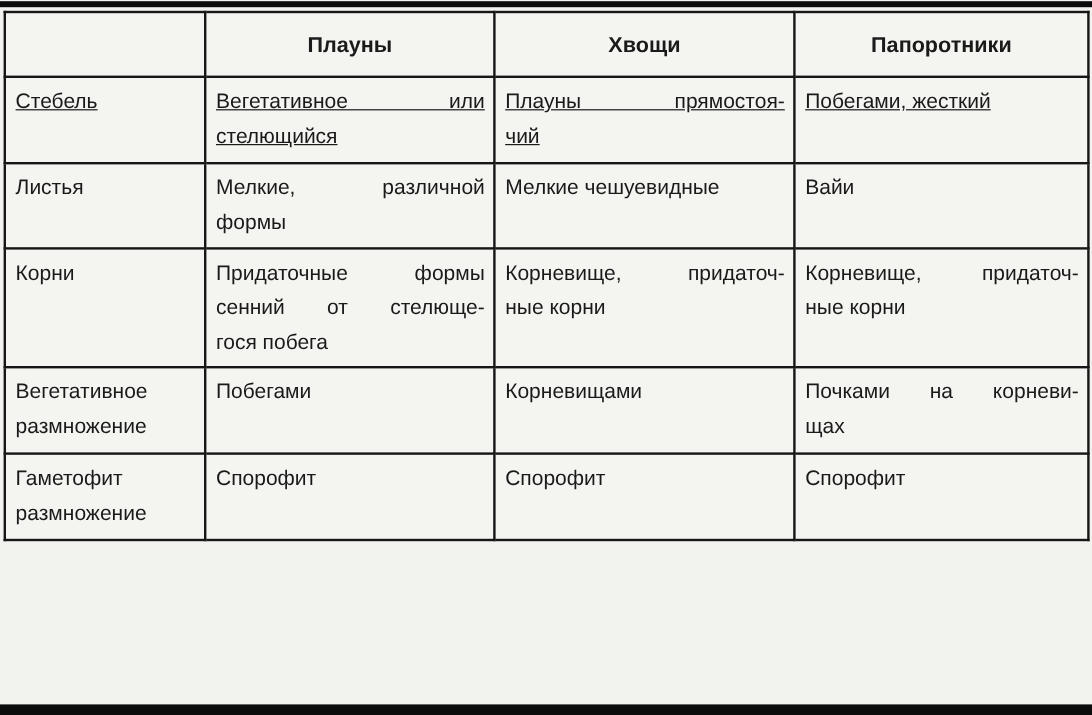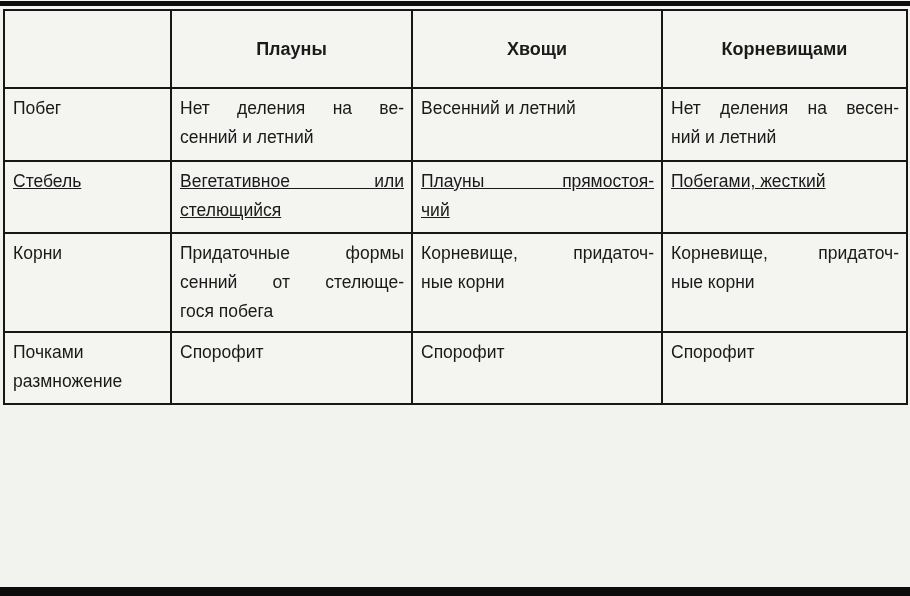--- a/index.html
+++ b/index.html
@@ -48,21 +48,21 @@
     font-size: 17.5px;
     line-height: 29px;
     overflow: hidden;
   }
   table.cmp th {
     height: 36px;
     text-align: center;
     vertical-align: middle;
     font-weight: bold;
     font-size: 18px;
-    padding: 20px 4px;
+    padding: 8px 4px;
   }
   col.c0 { width: 167px; }
   col.c1 { width: 241px; }
   col.c2 { width: 250px; }
   col.c3 { width: 245px; }
   td .ln { text-align: left; }
   td.cell .ln:not(:last-child) {
     text-align: justify;
     text-align-last: justify;
   }
@@ -86,77 +86,92 @@
       <col class="c0">
         <col class="c1">
         <col class="c2">
         <col class="c3">
     </colgroup>
     <thead>
         <tr>
           <th></th>
           <th>Плауны</th>
           <th>Хвощи</th>
-          <th>Корневищами</th>
+          <th>Папоротники</th>
         </tr>
       </thead>
     <tbody>
-        <tr data-rh="0">
-          <td>
-            <div class="ln">Побег</div>
-          </td>
-          <td class="cell">
-            <div class="ln">Нет деления на ве-</div>
-            <div class="ln">сенний и летний</div>
-          </td>
-          <td class="cell">
-            <div class="ln">Весенний и летний</div>
-          </td>
-          <td class="cell">
-            <div class="ln">Нет деления на весен-</div>
-            <div class="ln">ний и летний</div>
-          </td>
-        </tr>
         <tr data-rh="1">
           <td>
             <div class="ln">Стебель</div>
           </td>
           <td class="cell">
             <div class="ln">Вегетативное или</div>
             <div class="ln">стелющийся</div>
           </td>
           <td class="cell">
             <div class="ln">Плауны прямостоя-</div>
             <div class="ln">чий</div>
           </td>
           <td class="cell">
             <div class="ln">Побегами, жесткий</div>
+          </td>
+        </tr>
+        <tr data-rh="2">
+          <td>
+            <div class="ln">Листья</div>
+          </td>
+          <td class="cell">
+            <div class="ln">Мелкие, различной</div>
+            <div class="ln">формы</div>
+          </td>
+          <td class="cell">
+            <div class="ln">Мелкие чешуевидные</div>
+          </td>
+          <td class="cell">
+            <div class="ln">Вайи</div>
           </td>
         </tr>
         <tr data-rh="3">
           <td>
             <div class="ln">Корни</div>
           </td>
           <td class="cell">
             <div class="ln">Придаточные формы</div>
             <div class="ln">сенний от стелюще-</div>
             <div class="ln">гося побега</div>
           </td>
           <td class="cell">
             <div class="ln">Корневище, придаточ-</div>
             <div class="ln">ные корни</div>
           </td>
           <td class="cell">
             <div class="ln">Корневище, придаточ-</div>
             <div class="ln">ные корни</div>
           </td>
         </tr>
+        <tr data-rh="4">
+          <td>
+            <div class="ln">Вегетативное</div>
+            <div class="ln">размножение</div>
+          </td>
+          <td class="cell">
+            <div class="ln">Побегами</div>
+          </td>
+          <td class="cell">
+            <div class="ln">Корневищами</div>
+          </td>
+          <td class="cell">
+            <div class="ln">Почками на корневи-</div>
+            <div class="ln">щах</div>
+          </td>
+        </tr>
         <tr data-rh="5">
           <td>
-            <div class="ln">Почками</div>
+            <div class="ln">Гаметофит</div>
             <div class="ln">размножение</div>
           </td>
           <td class="cell">
             <div class="ln">Спорофит</div>
           </td>
           <td class="cell">
             <div class="ln">Спорофит</div>
           </td>
           <td class="cell">
             <div class="ln">Спорофит</div>

